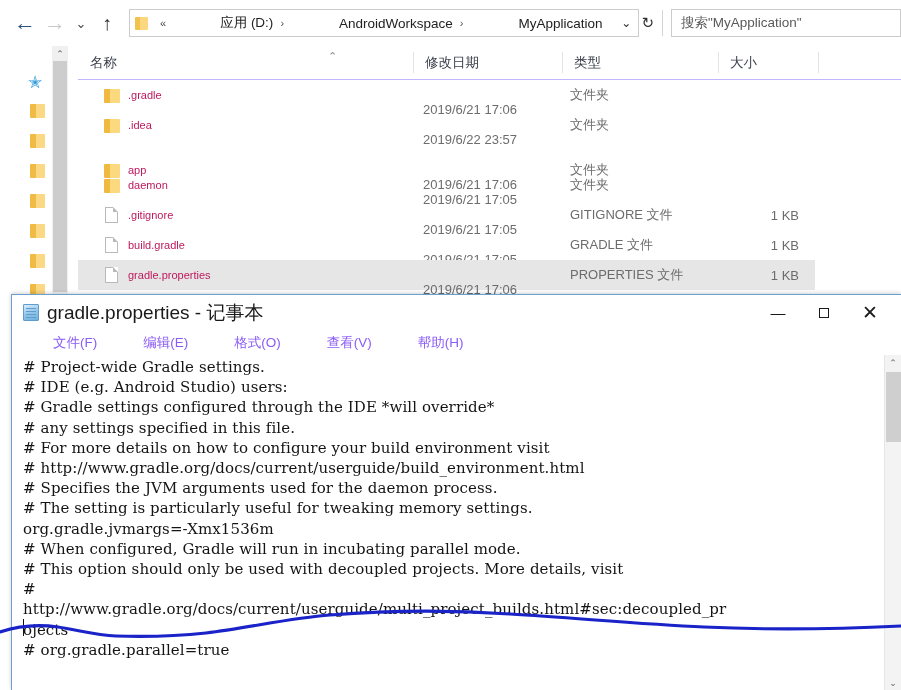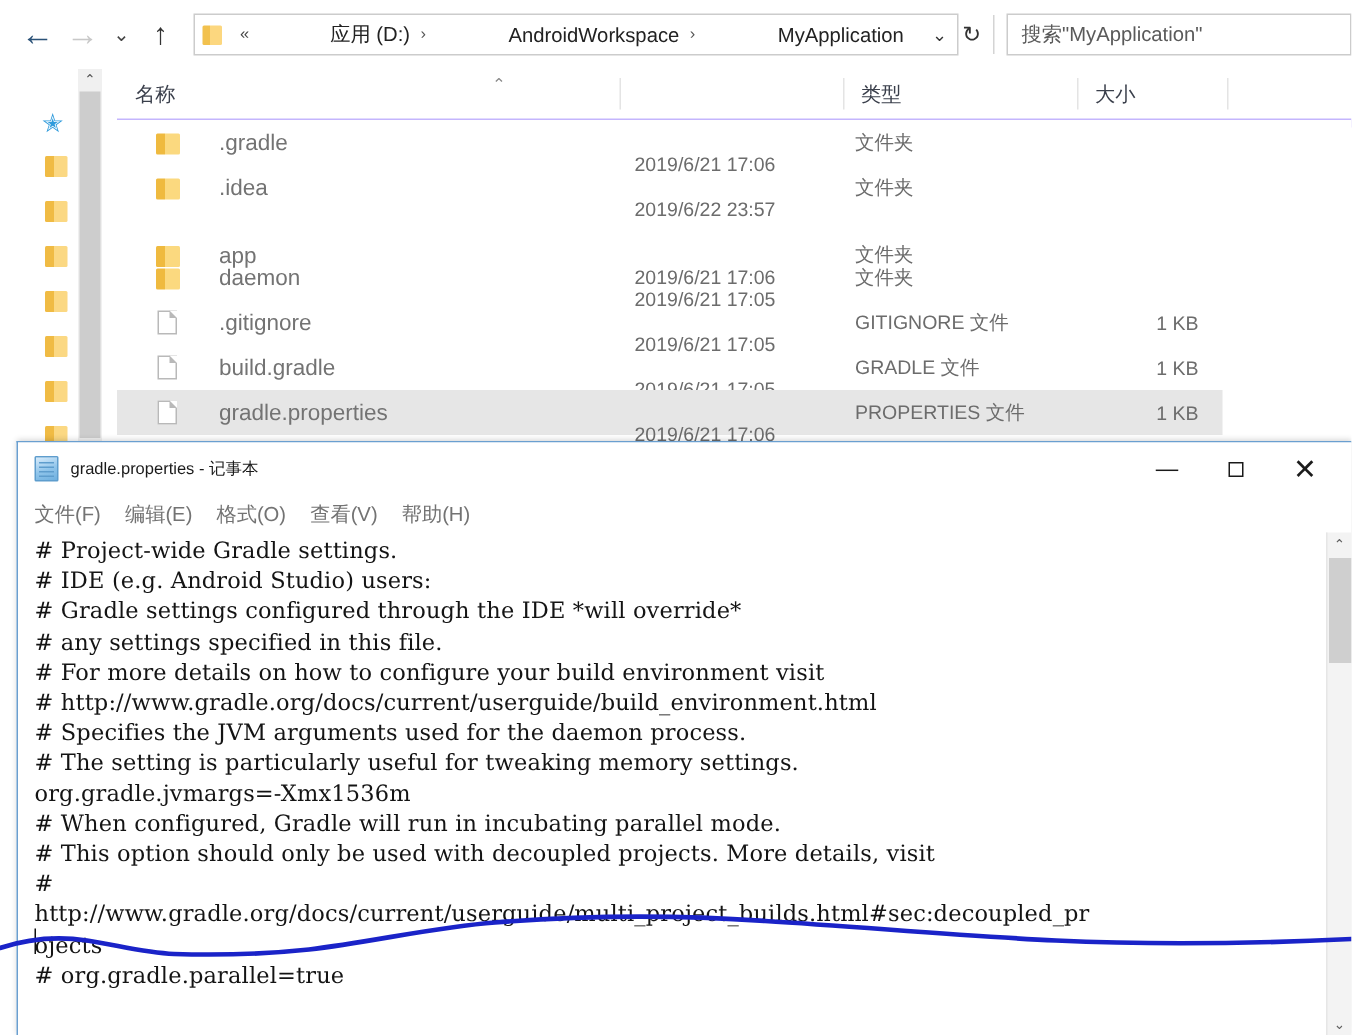--- a/index.html
+++ b/index.html
@@ -110,21 +110,21 @@
   .f-ico .fl{position:absolute;left:0;top:1px;width:6px;height:14px;background:#efba3f;border-radius:1px 0 0 1px;}
   .f-ico .fr{position:absolute;left:6px;top:1px;width:10px;height:14px;background:#fbd97f;border-radius:0 1px 1px 0;}
   .doc-ico{
     position:absolute;left:27px;top:7px;width:13px;height:16px;
     border:1px solid #b9b9b9;background:#ffffff;box-sizing:border-box;
   }
   .doc-ico:after{
     content:"";position:absolute;right:-1px;top:-1px;border-width:0 5px 5px 0;
     border-style:solid;border-color:#ffffff #ffffff #b9b9b9 #b9b9b9;
   }
-  .f-name{position:absolute;left:50px;font-size:15px;color:#737373;margin-left:18px;}
+  .f-name{position:absolute;left:50px;font-size:11px;color:#be185d;}
   .f-date{position:absolute;left:345px;font-size:13px;color:#6c6c6c;margin-top:28px;}
   .f-type{position:absolute;left:492px;font-size:13px;color:#6c6c6c;}
   .f-size{position:absolute;left:648px;width:73px;text-align:right;font-size:13px;color:#6c6c6c;}
 
   
   #notepad{
     position:absolute;left:11px;top:294px;width:890px;height:396px;
     background:#ffffff;
     border:1px solid #6a9fd0;
     border-right:none;border-bottom:none;
@@ -137,35 +137,35 @@
   }
   .np-appicon{
     position:relative;width:16px;height:17px;margin-left:11px;margin-right:8px;flex:0 0 auto;
     background:linear-gradient(160deg,#d9ecfb 0%,#8fc4ea 55%,#6fb0df 100%);
     border:1px solid #5e9dcd;box-sizing:border-box;border-radius:1px;
   }
   .np-appicon:before{
     content:"";position:absolute;left:2px;top:3px;width:10px;height:1px;
     background:#5e9dcd;box-shadow:0 3px 0 #5e9dcd,0 6px 0 #5e9dcd,0 9px 0 #5e9dcd;
   }
-  .np-title-text{font-size:11px;color:#1a1a1a;}
+  .np-title-text{font-size:19px;color:#1a1a1a;}
   .np-wbtns{margin-left:auto;display:flex;align-items:center;height:35px;}
   .np-wbtn{
     width:46px;height:35px;display:flex;align-items:center;justify-content:center;
     font-size:13px;color:#1a1a1a;
   }
   .np-wbtn.min{font-size:15px;}
   .np-wbtn.max .sq{width:10px;height:10px;border:1px solid #1a1a1a;box-sizing:border-box;}
   .np-wbtn.close{font-size:19px;color:#1b1b1b;font-weight:300;margin-right:8px;}
 
   .np-menu{
     position:absolute;left:0;top:35px;width:889px;height:25px;background:#ffffff;
     display:flex;align-items:center;padding-left:11px;box-sizing:border-box;
   }
-  .np-menu .mi{font-size:13.5px;color:#737373;margin-right:16px;}
+  .np-menu .mi{font-size:13.5px;color:#8b5cf6;margin-right:16px;margin-left:30px;}
 
   .np-body{
     position:absolute;left:1px;top:60px;width:888px;height:336px;background:#ffffff;
     overflow:hidden;
   }
   .np-text{
     position:absolute;left:10px;top:2px;width:1400px;
     font-family:"DejaVu Serif","Liberation Serif",serif;
     font-size:15px;line-height:20.2px;color:#141414;white-space:pre;
     letter-spacing:0.1px;
@@ -257,20 +257,21 @@
   </div>
 
   <div class="npscroll">
     <div class="thumb"></div>
     <div class="uparrow">⌃</div>
   </div>
 
   <div class="colhead">
     <div class="cell" style="left:0;width:335px;">名称</div>
     <div class="divider" style="left:335px;"></div>
+    <div class="cell" style="left:335px;width:149px;">修改日期</div>
     <div class="divider" style="left:484px;"></div>
     <div class="cell" style="left:484px;width:156px;">类型</div>
     <div class="divider" style="left:640px;"></div>
     <div class="cell" style="left:640px;width:100px;">大小</div>
     <div class="divider" style="left:740px;"></div>
     <div class="sortmark">⌃</div>
   </div>
 
   <div class="filelist">
 

